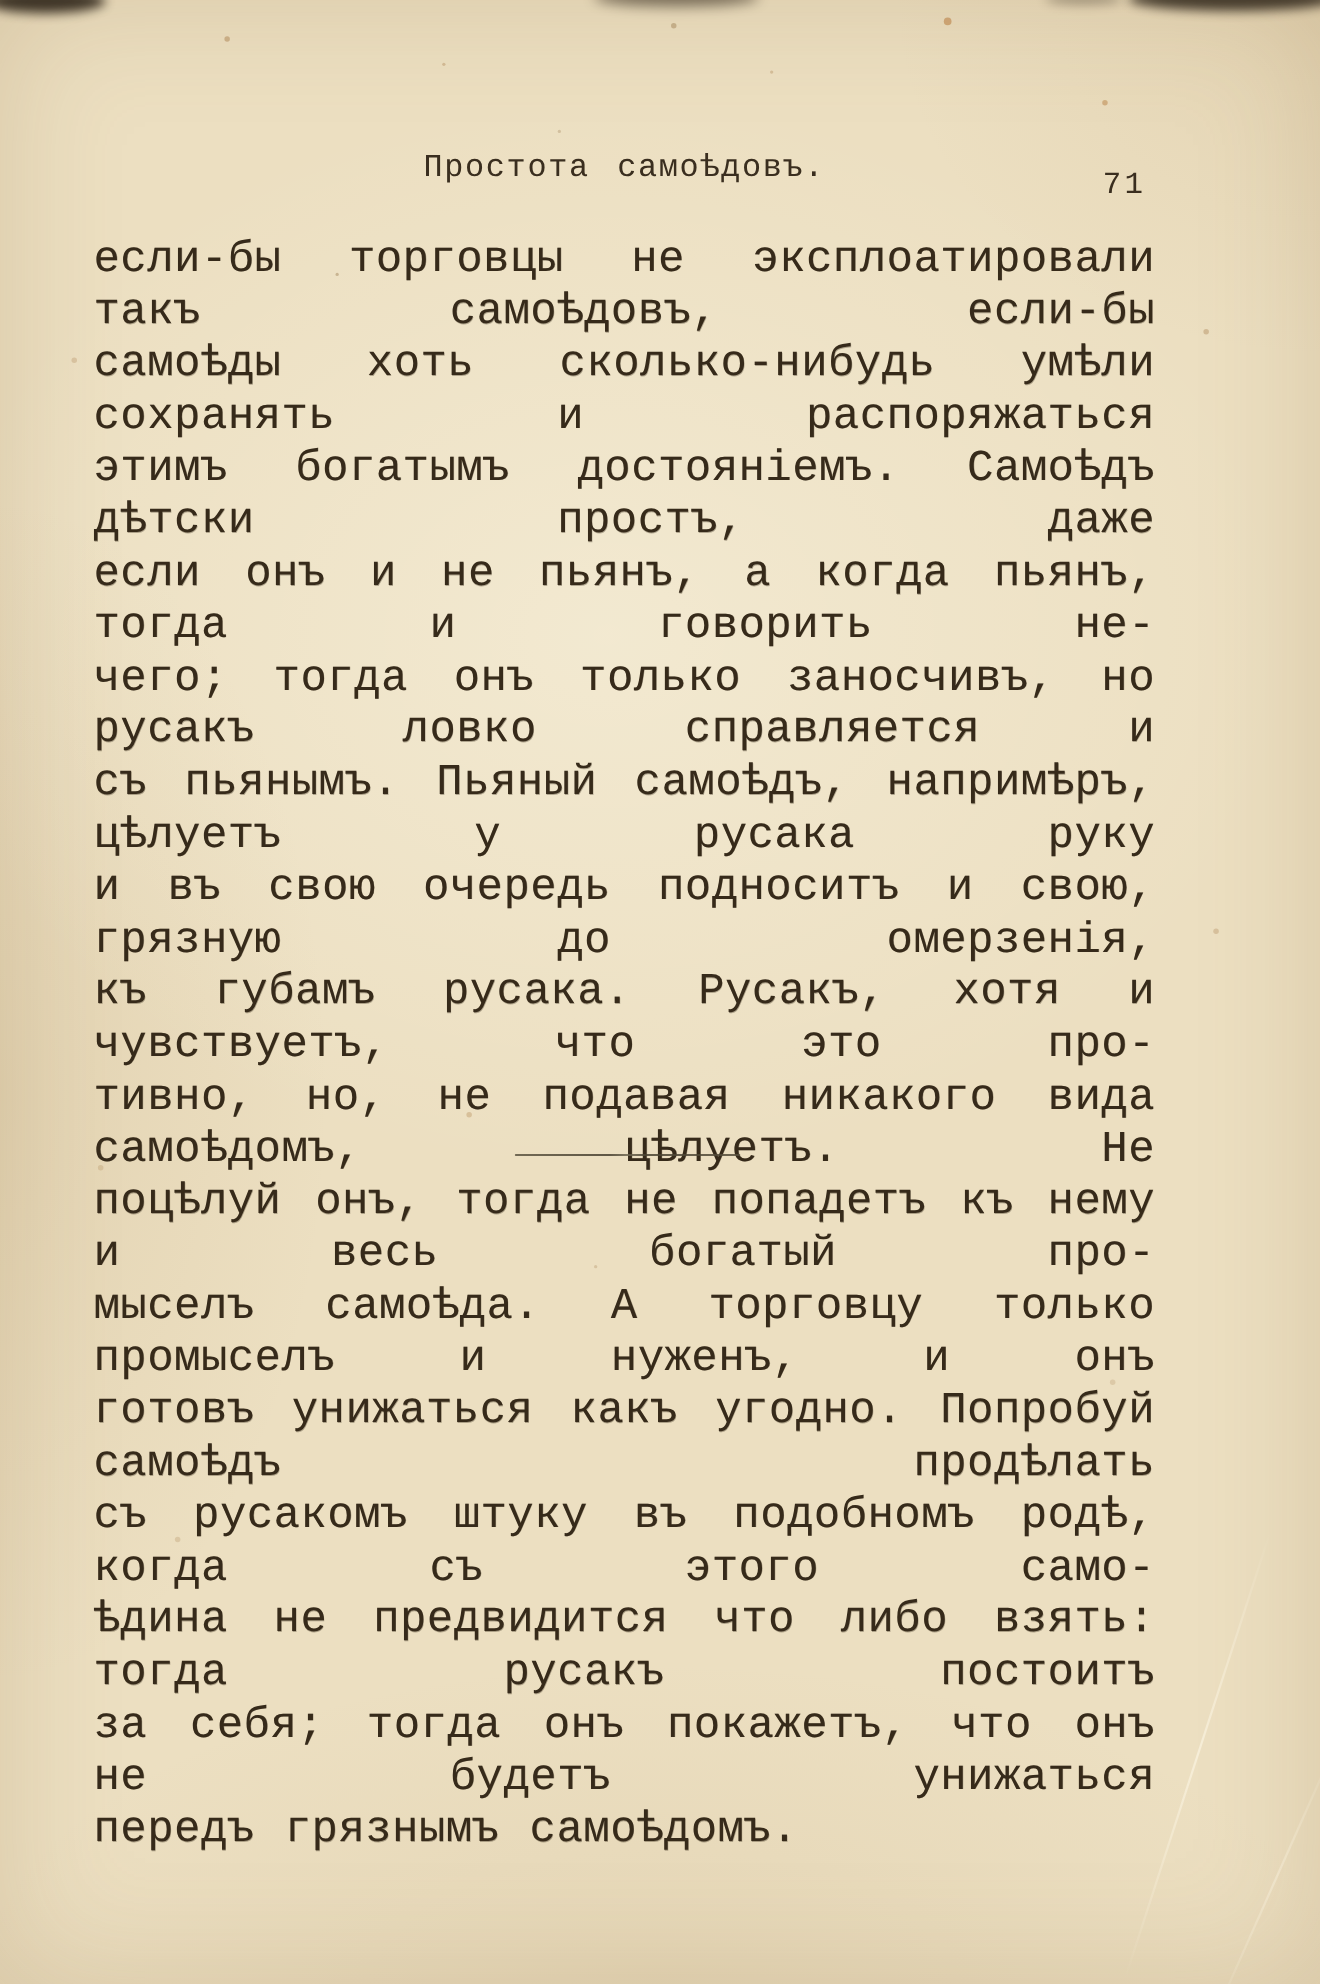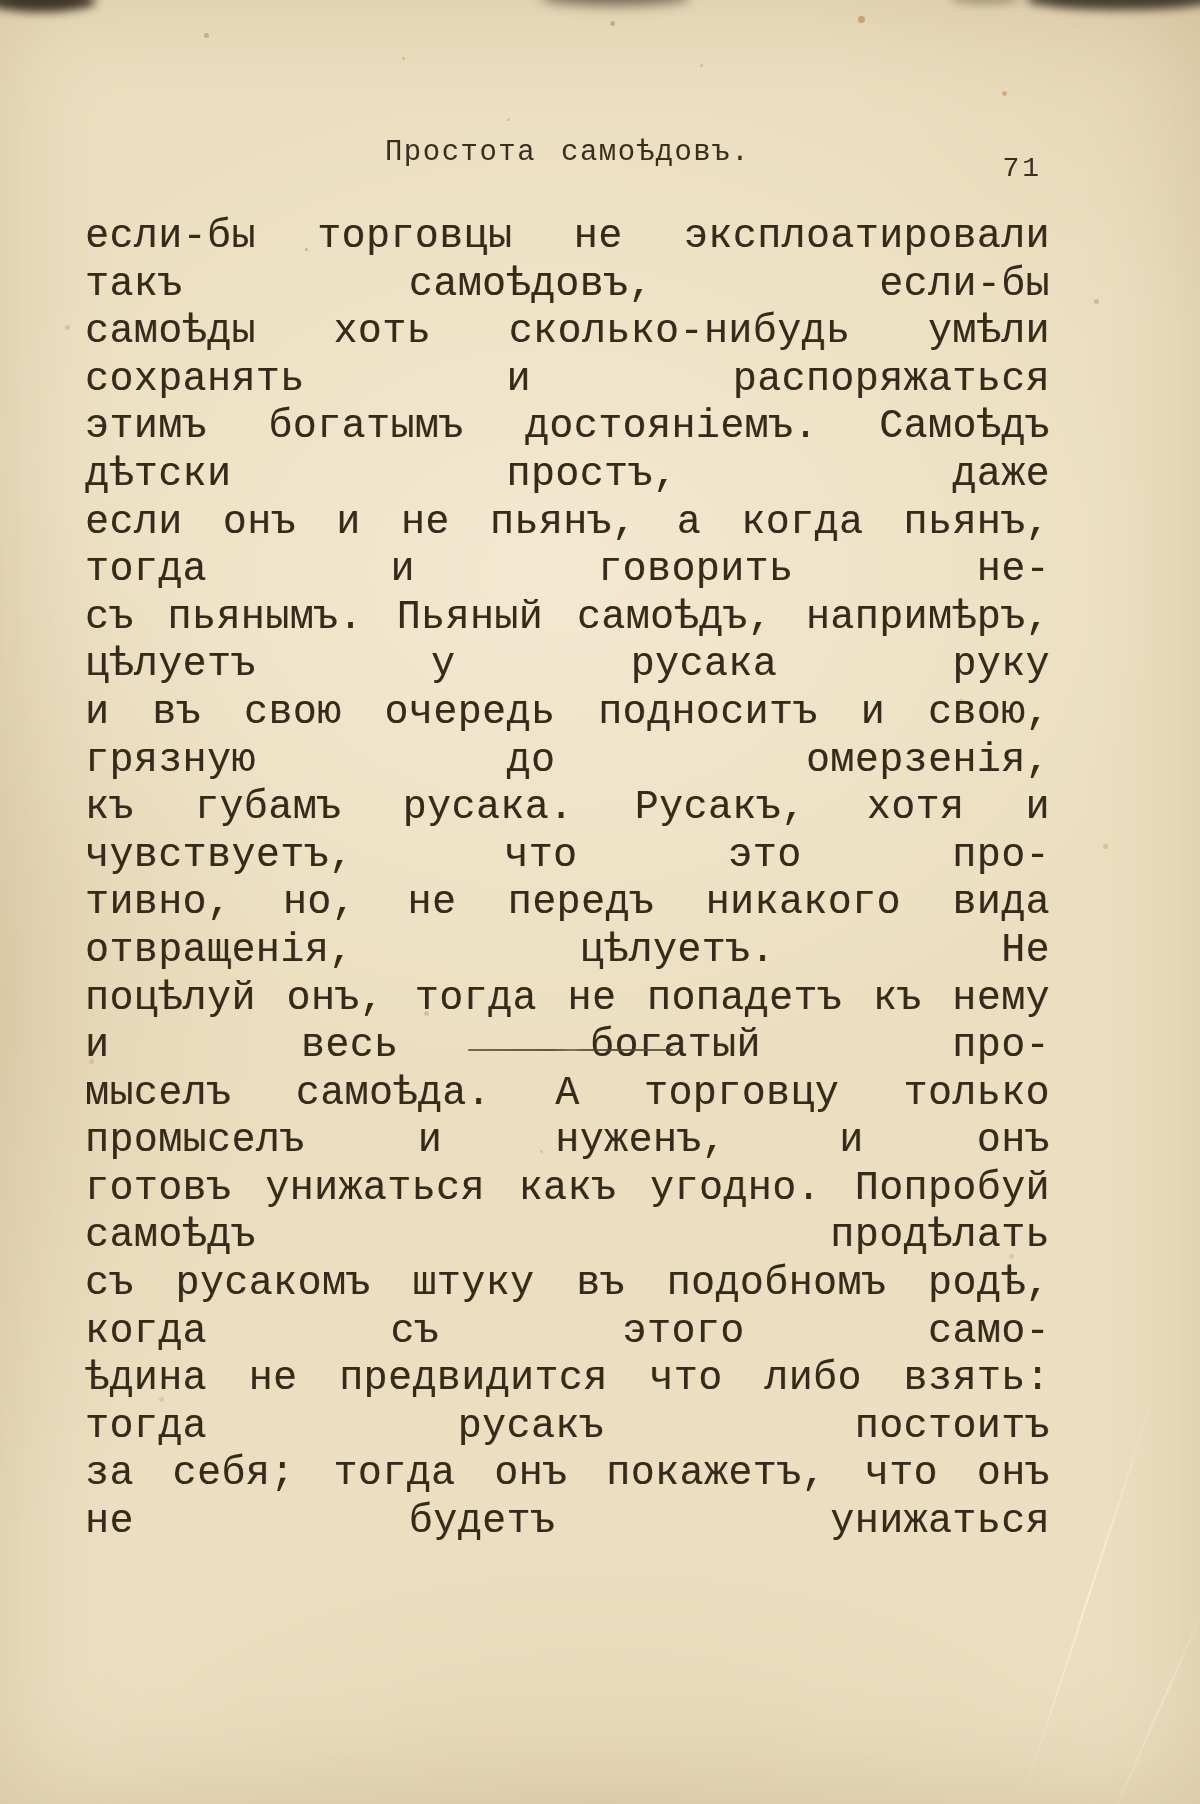--- a/index.html
+++ b/index.html
@@ -149,27 +149,29 @@
   <div class="running-header">
     <span class="header-title">Простота самоѣдовъ.</span>
     <span class="page-number">71</span>
   </div>
 
   <div class="body-text">
     <div class="text-line">если-бы торговцы не эксплоатировали такъ самоѣдовъ, если-бы</div>
     <div class="text-line">самоѣды хоть сколько-нибудь умѣли сохранять и распоряжаться</div>
     <div class="text-line">этимъ богатымъ достояніемъ. Самоѣдъ дѣтски простъ, даже</div>
     <div class="text-line">если онъ и не пьянъ, а когда пьянъ, тогда и говорить не-</div>
+    <div class="text-line">чего; тогда онъ только заносчивъ, но русакъ ловко справляется и</div>
     <div class="text-line">съ пьянымъ. Пьяный самоѣдъ, напримѣръ, цѣлуетъ у русака руку</div>
     <div class="text-line">и въ свою очередь подноситъ и свою, грязную до омерзенія,</div>
     <div class="text-line">къ губамъ русака. Русакъ, хотя и чувствуетъ, что это про-</div>
-    <div class="text-line">тивно, но, не передъ никакого вида отвращенія, цѣлуетъ. Не</div>
+    <div class="text-line">тивно, но, не подавая никакого вида самоѣдомъ, цѣлуетъ. Не</div>
     <div class="text-line">поцѣлуй онъ, тогда не попадетъ къ нему и весь богатый про-</div>
     <div class="text-line">мыселъ самоѣда. А торговцу только промыселъ и нуженъ, и онъ</div>
     <div class="text-line">готовъ унижаться какъ угодно. Попробуй самоѣдъ продѣлать</div>
     <div class="text-line">съ русакомъ штуку въ подобномъ родѣ, когда съ этого само-</div>
     <div class="text-line">ѣдина не предвидится что либо взять: тогда русакъ постоитъ</div>
     <div class="text-line">за себя; тогда онъ покажетъ, что онъ не будетъ унижаться</div>
+    <div class="text-line last">передъ грязнымъ самоѣдомъ.</div>
   </div>
 
   <div class="section-divider"></div>
 
 </div>
 
 </body></html>

